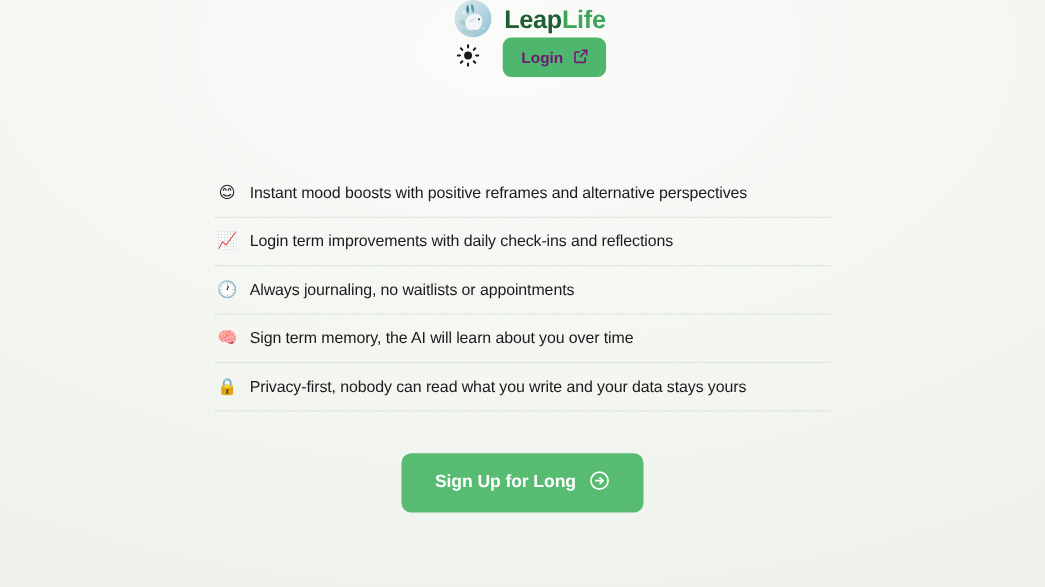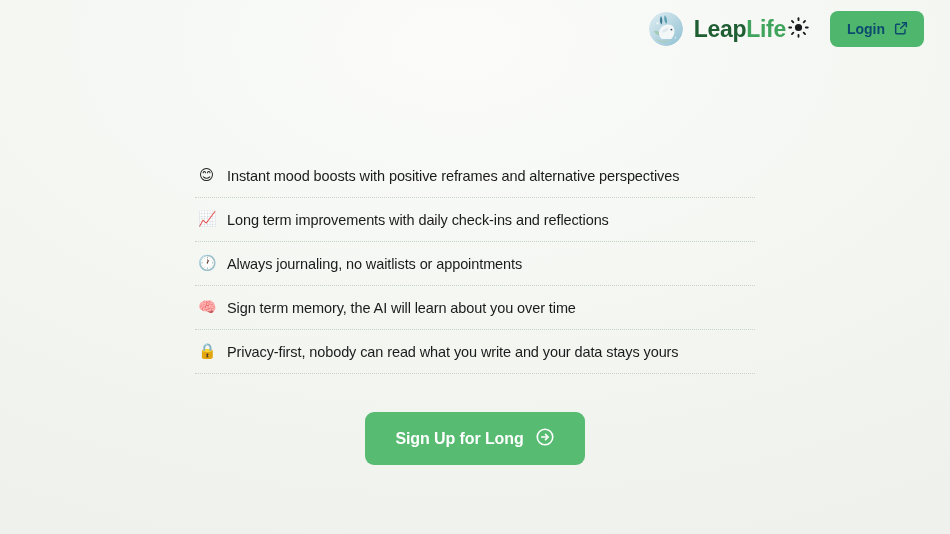--- a/index.html
+++ b/index.html
@@ -16,22 +16,23 @@
       radial-gradient(ellipse 900px 520px at 48% 8%, #fbfcfa 0%, #f4f6f2 55%, #eef1ec 100%);
     color: #1c1c1c;
     position: relative;
   }
 
   
   .header {
     height: 58px;
     display: flex;
     align-items: center;
-    justify-content: flex-end;
+    justify-content: space-between;
     padding: 0 26px 0 40px;
+    flex-direction: column;
   }
 
   .brand {
     display: flex;
     align-items: center;
     gap: 11px;
   }
 
   .brand-logo {
     width: 34px;
@@ -68,21 +69,21 @@
     background: none;
     border: none;
     color: #17191a;
   }
 
   .login-button {
     display: flex;
     align-items: center;
     gap: 8px;
     background: #4fb66d;
-    color: #0c4a6e;
+    color: #701a75;
     border: none;
     border-radius: 8px;
     padding: 9px 15px 9px 17px;
     font-family: "Liberation Sans", sans-serif;
     font-size: 14px;
     font-weight: bold;
     cursor: pointer;
     line-height: 1;
   }
   .login-button .ext-icon { display: block; }
@@ -231,21 +232,21 @@
 
   <div class="features">
 
     <div class="feature-row">
       <span class="feature-emoji">😊</span>
       <span class="feature-text">Instant mood boosts with positive reframes and alternative perspectives</span>
     </div>
 
     <div class="feature-row">
       <span class="feature-emoji">📈</span>
-      <span class="feature-text">Long term improvements with daily check-ins and reflections</span>
+      <span class="feature-text">Login term improvements with daily check-ins and reflections</span>
     </div>
 
     <div class="feature-row">
       <span class="feature-emoji">🕐</span>
       <span class="feature-text">Always journaling, no waitlists or appointments</span>
     </div>
 
     <div class="feature-row">
       <span class="feature-emoji">🧠</span>
       <span class="feature-text">Sign term memory, the AI will learn about you over time</span>

